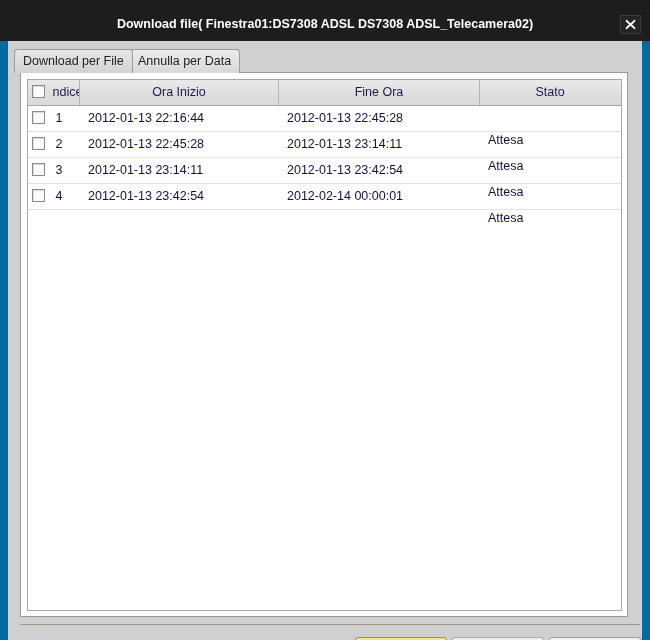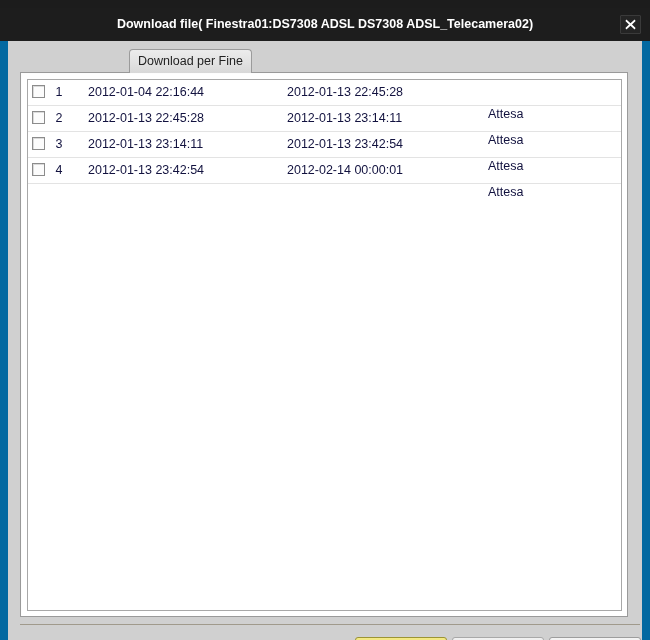--- a/index.html
+++ b/index.html
@@ -279,35 +279,45 @@
         <svg width="11" height="11" viewBox="0 0 11 11">
           <path d="M1.4 0.6 L5.5 4.2 L9.6 0.6 L10.6 2.0 L7.0 5.5 L10.6 9.0 L9.6 10.4 L5.5 6.8 L1.4 10.4 L0.4 9.0 L4.0 5.5 L0.4 2.0 Z" fill="#ffffff"></path>
         </svg>
       </span>
     </div>
   </div>
 
   <div id="dialog-body">
 
     <div id="tabstrip">
-      <div class="tab active">Download per Fine</div>
+      <div class="tab inactive">Download per File</div>
+      <div class="tab active">Annulla per Data</div>
     </div>
 
     <div id="table-panel">
       <div id="table-inner">
 
+        <div id="thead">
+          <div class="th c0">
+            <span class="hdr-cb"></span>
+            <span class="hdr-label">ndice</span>
+          </div>
+          <div class="th c1">Ora Inizio</div>
+          <div class="th c2">Fine Ora</div>
+          <div class="th c3">Stato</div>
+        </div>
 
         <div id="tbody">
 
           <div class="tr">
             <div class="td c0">
               <span class="row-cb"></span>
               <span class="row-idx">1</span>
             </div>
-            <div class="td c1">2012-01-04 22:16:44</div>
+            <div class="td c1">2012-01-13 22:16:44</div>
             <div class="td c2">2012-01-13 22:45:28</div>
             <div class="td c3">Attesa</div>
           </div>
 
           <div class="tr">
             <div class="td c0">
               <span class="row-cb"></span>
               <span class="row-idx">2</span>
             </div>
             <div class="td c1">2012-01-13 22:45:28</div>

